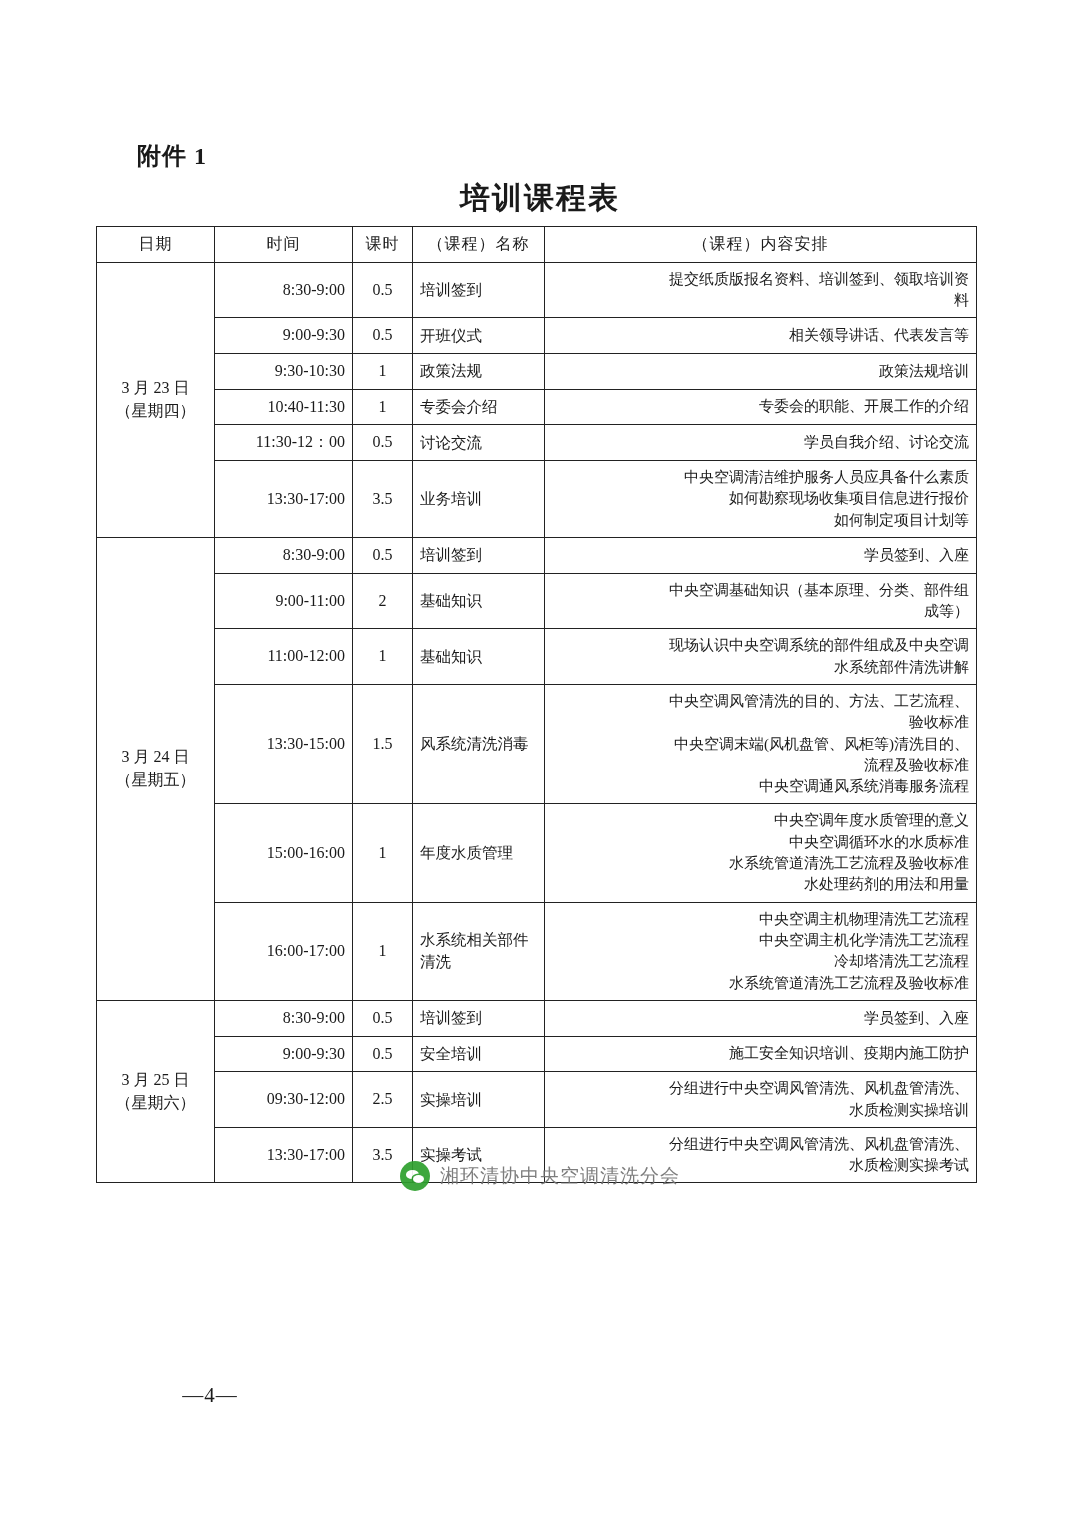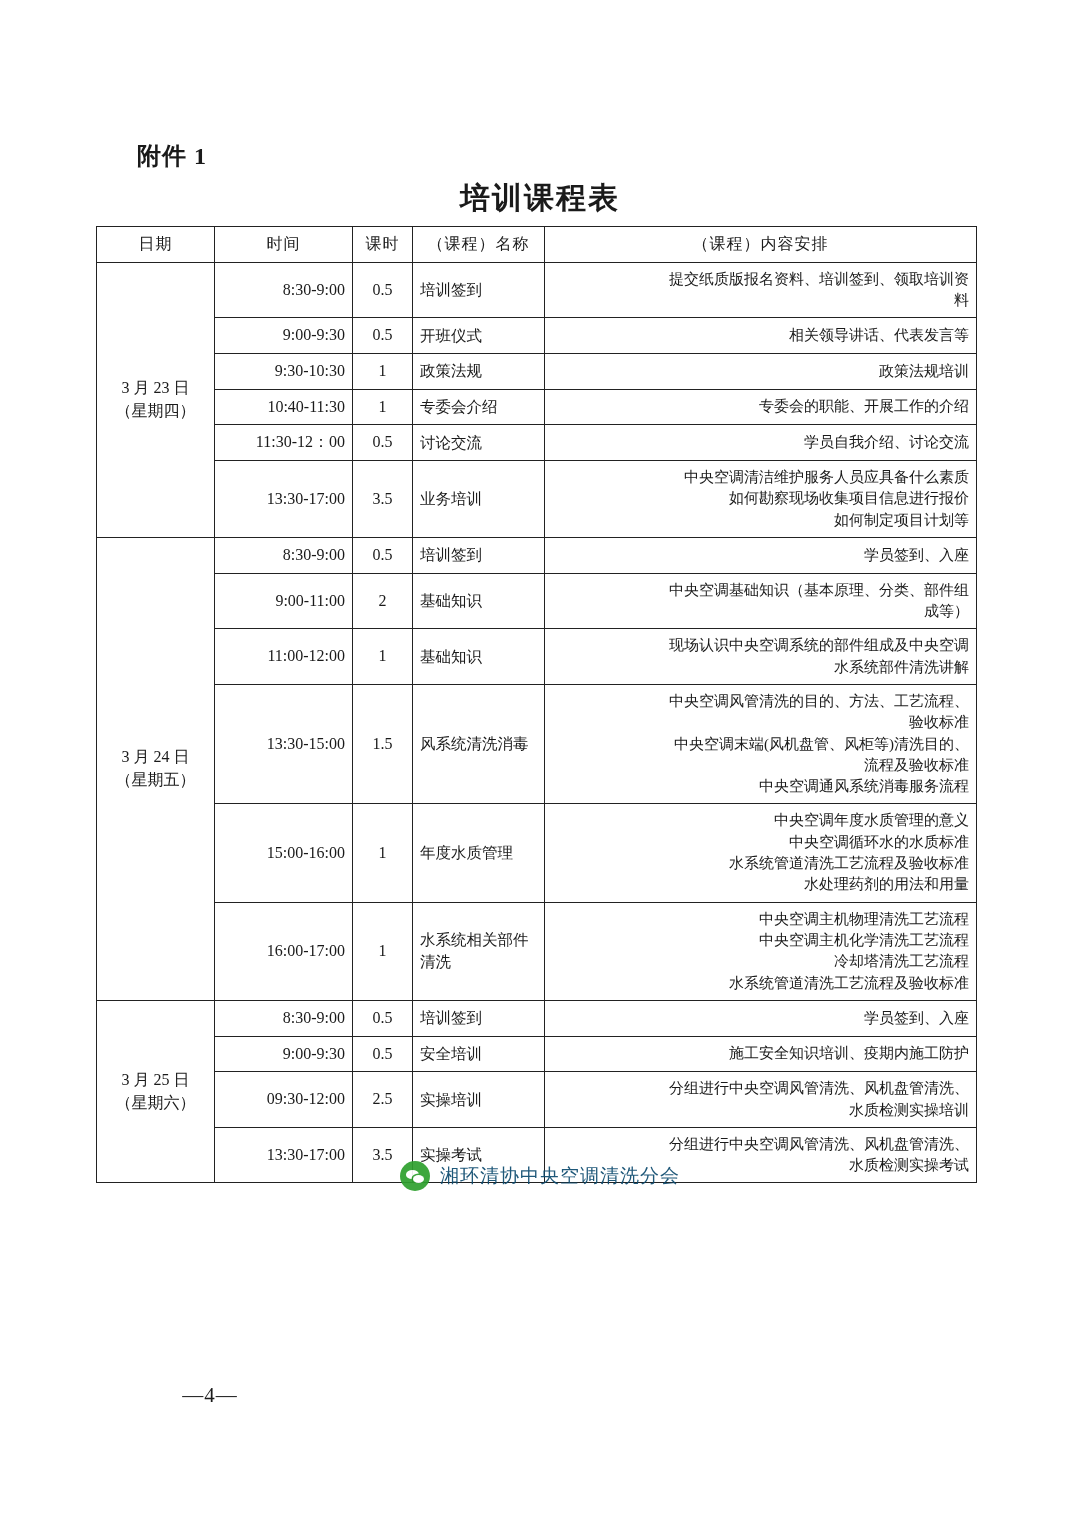--- a/index.html
+++ b/index.html
@@ -130,21 +130,21 @@
     content: "";
     position: absolute;
     left: 13px; top: 14px;
     width: 11px; height: 8px;
     border-radius: 50%;
     background: #ffffff;
     box-shadow: 0 0 0 1.5px #2ea02e;
   }
   .footer-text {
     font-size: 19px;
-    color: #0c4a6e;
+    color: #737373;
     font-family: "Liberation Sans", sans-serif;
     letter-spacing: 1px;
   }
 </style>
 </head>
 <body>
 
 <div class="page">
 
   <div class="attachment-label">附件 1</div>

